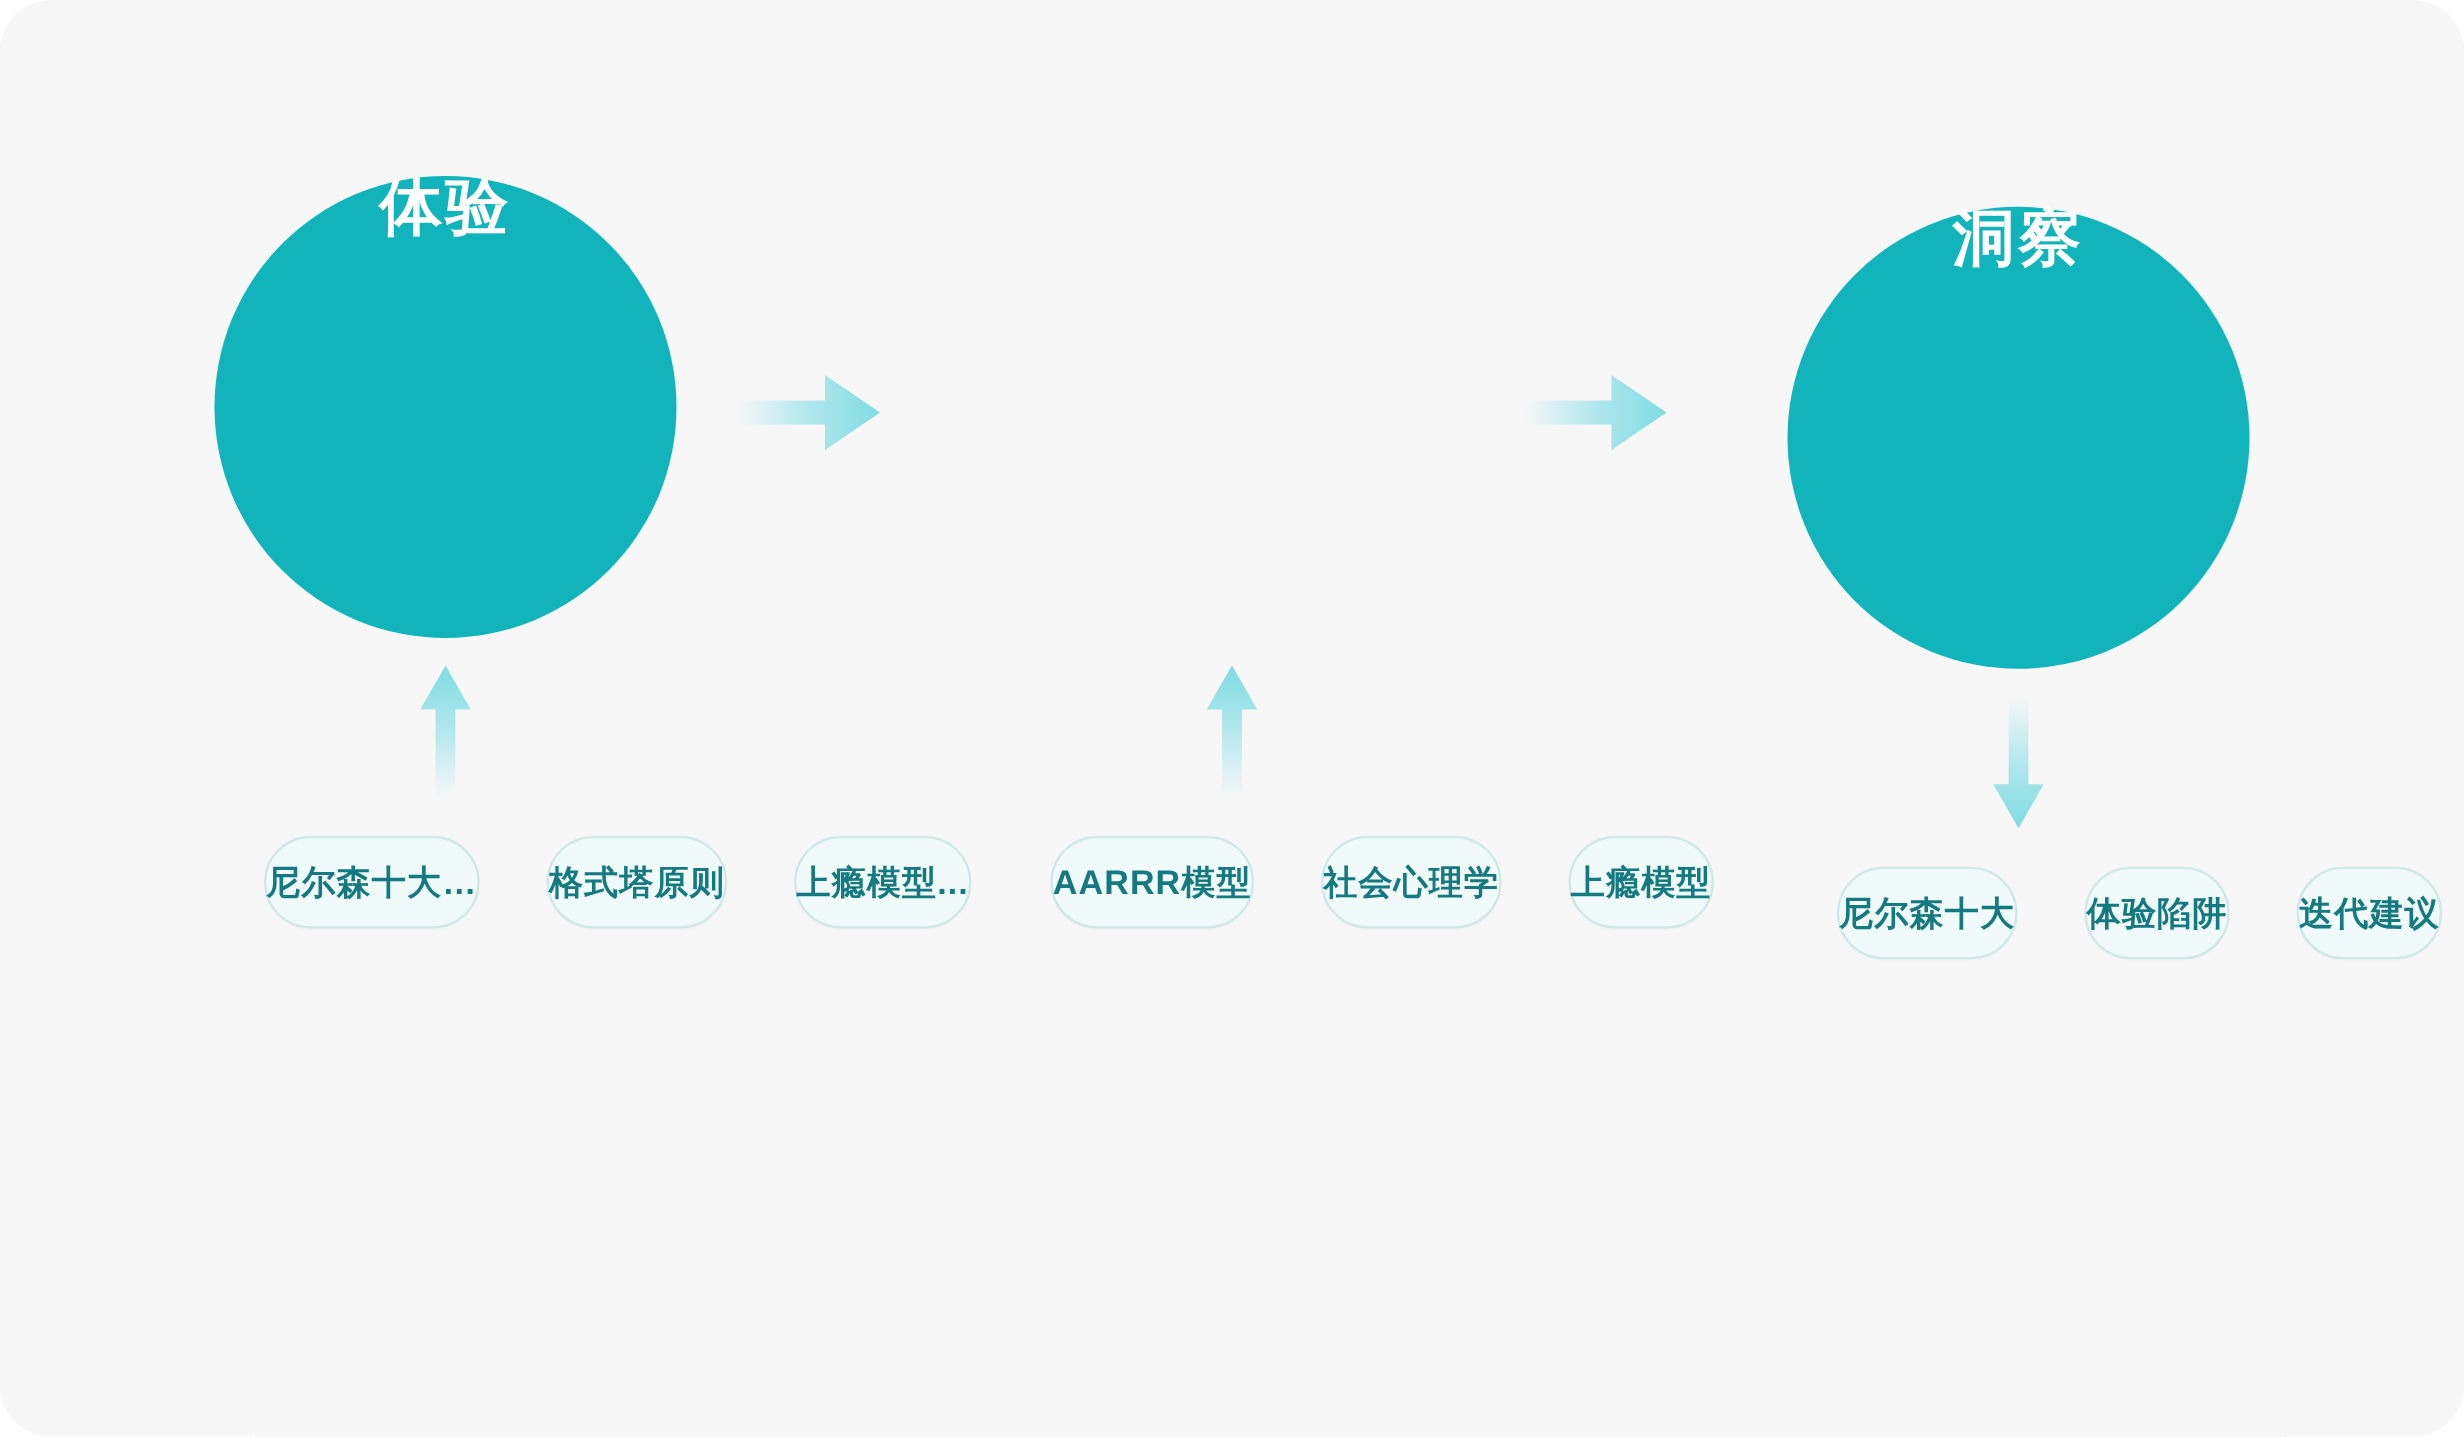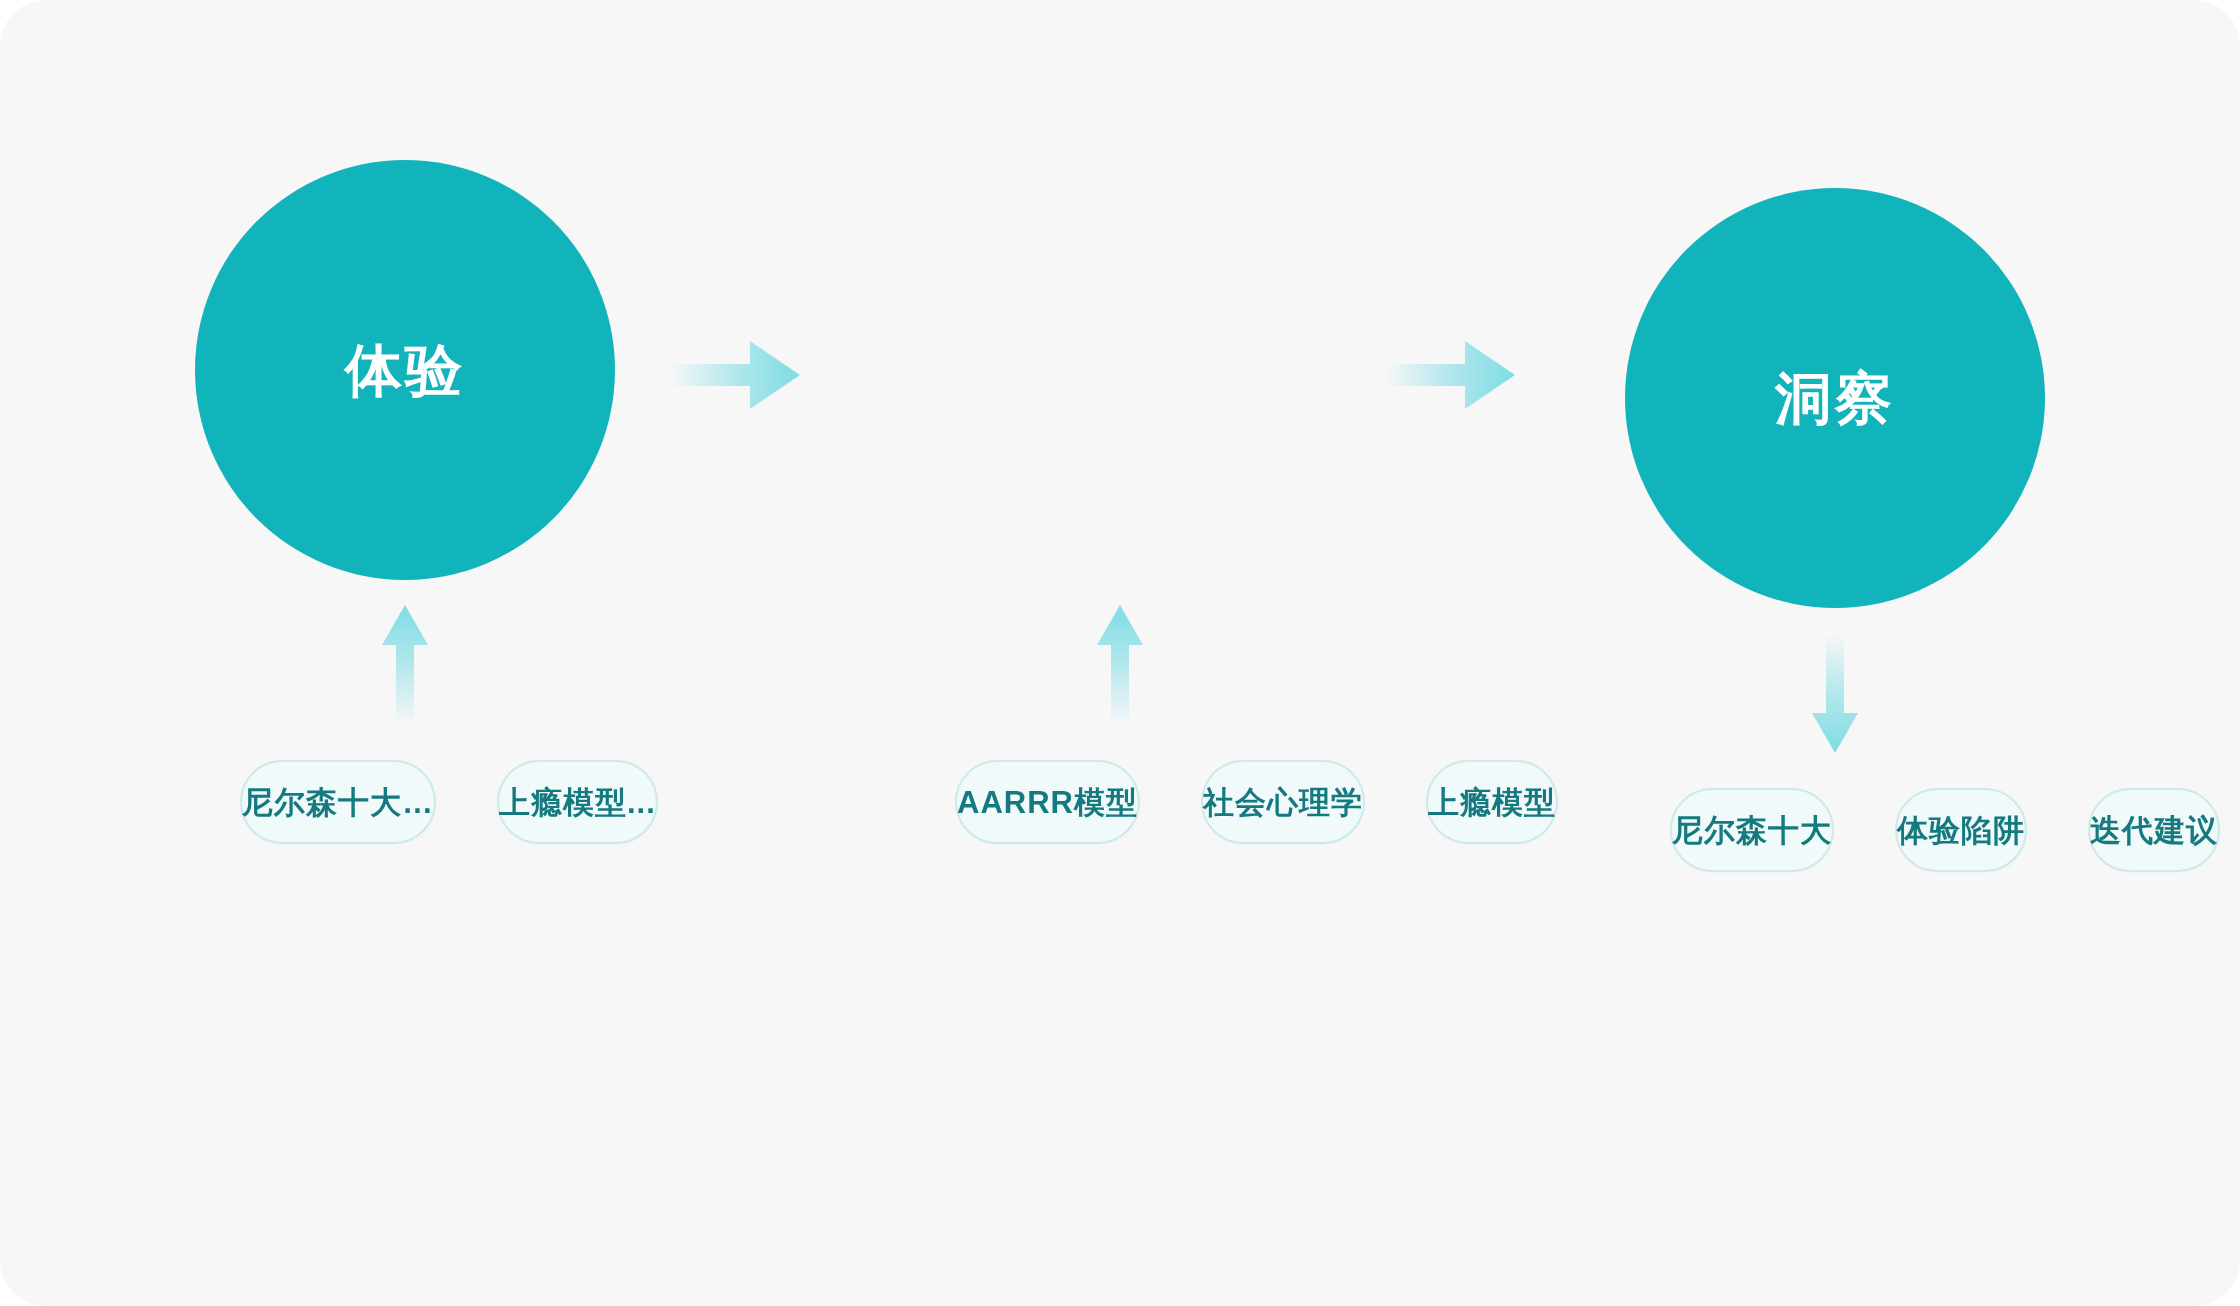--- a/index.html
+++ b/index.html
@@ -37,21 +37,21 @@
   
   .circle {
     position: absolute;
     left: 100px;
     top: 160px;
     width: 420px;
     height: 420px;
     border-radius: 50%;
     background: #12b4bc;
     display: flex;
-    align-items: center;
+    align-items: flex-start;
     justify-content: center;
   }
   .circle-label {
     color: #ffffff;
     font-size: 57px;
     font-weight: bold;
     letter-spacing: 3px;
     line-height: 1;
     user-select: none;
   }
@@ -126,20 +126,23 @@
             <stop offset="55%" stop-color="#7fdce4" stop-opacity="0.62"></stop>
             <stop offset="100%" stop-color="#7fdce4" stop-opacity="1"></stop>
           </linearGradient>
         </defs>
         <path d="M23 0 L46 40 L32 40 L32 120 L14 120 L14 40 L0 40 Z" fill="url(#gradUp0)"></path>
       </svg>
     </div>
     <div class="pill-stack">
       <div class="pill">
         <span class="pill-label">尼尔森十大…</span>
+      </div>
+      <div class="pill">
+        <span class="pill-label">格式塔原则</span>
       </div>
       <div class="pill">
         <span class="pill-label">上瘾模型...</span>
       </div>
     </div>
   </div>
 
   <div class="column" id="col-1">
     <div class="v-arrow">
       <svg viewBox="0 0 46 120" xmlns="http://www.w3.org/2000/svg">

